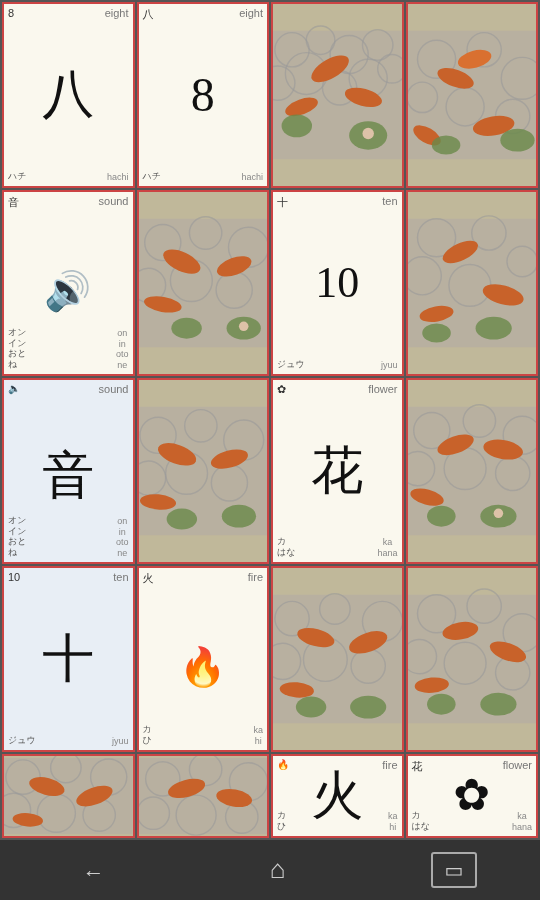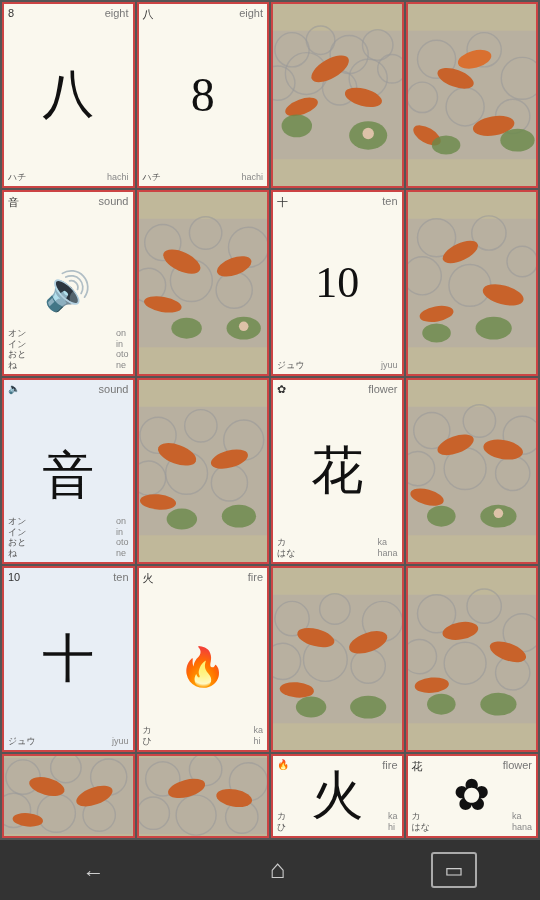--- a/index.html
+++ b/index.html
@@ -58,32 +58,32 @@
       color: #111;
       text-align: center;
       line-height: 1;
     }
     .tile-bottom-left {
       position: absolute;
       bottom: 3px;
       left: 4px;
       font-size: 9px;
       color: #555;
-      font-family: Liberation Sans, sans-serif;
+      font-family: Liberation Mono, monospace;
       line-height: 1.2;
     }
     .tile-bottom-right {
       position: absolute;
       bottom: 3px;
       right: 4px;
       font-size: 9px;
       color: #888;
       font-family: sans-serif;
       line-height: 1.2;
-      text-align: left;
+      text-align: center;
     }
     
     .koi-tile {
       background: #c0b89a;
       position: relative;
     }
     .koi-svg {
       width: 100%;
       height: 100%;
     }

